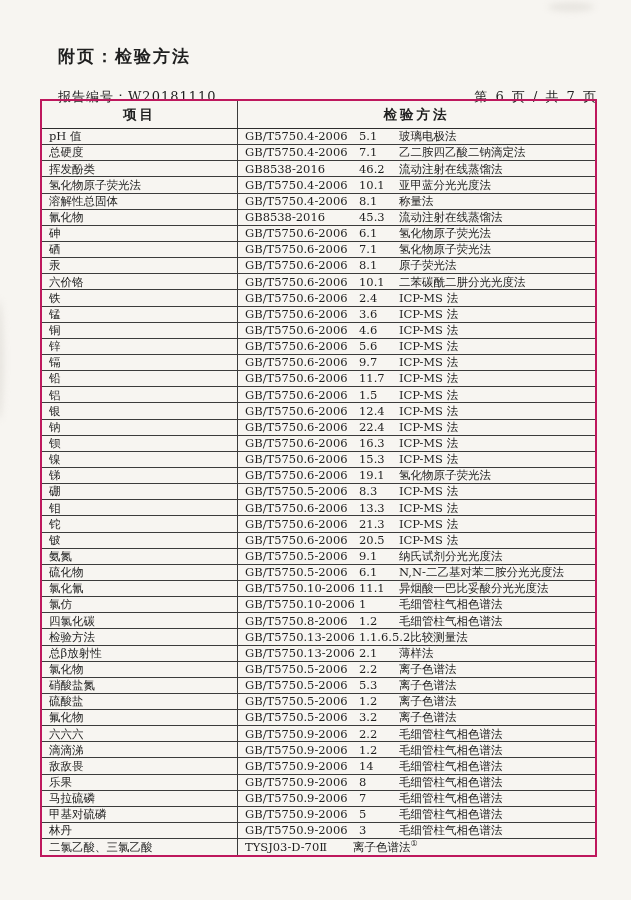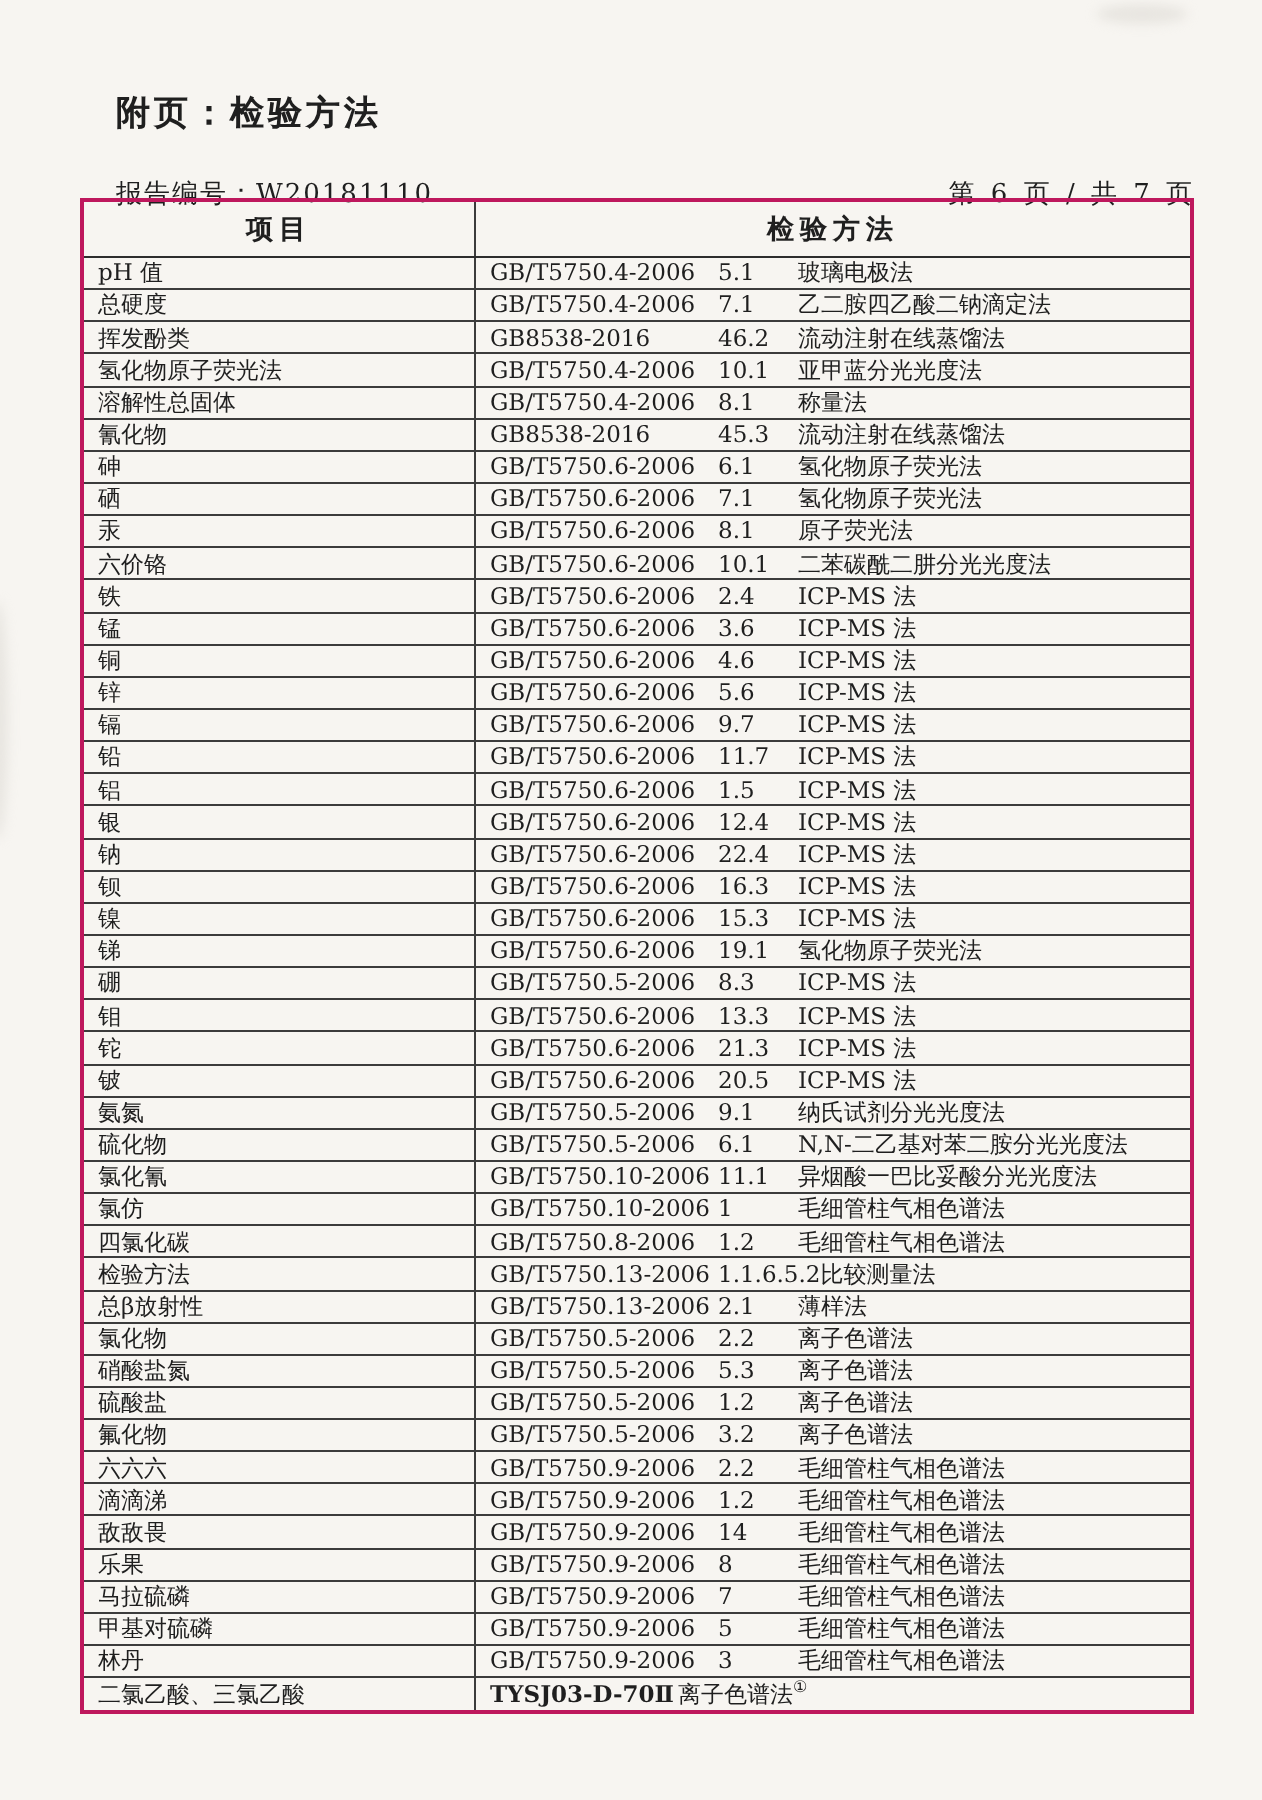--- a/index.html
+++ b/index.html
@@ -43,21 +43,21 @@
     text-align:center; letter-spacing:3px;
     border-bottom:1.5px solid #2d2d2d;
   }
   .col-item { width:193px; }
   .report-table td {
     font-size:11.5px; line-height:14.5px;
     padding:0 0 0 7px; vertical-align:middle;
   }
   .method-cell .std   { display:inline-block; min-width:114px; }
   .method-cell .cl    { display:inline-block; min-width:40px; }
-  tr.no-clause .std   { min-width:0; margin-right:2px;font-weight:bold; }
+  tr.no-clause .std   { min-width:0; margin-right:26px; }
   sup.note { font-size:8px; line-height:0; }
 </style>
 </head>
 <body>
 
 <div class="scan-artifact artifact-top-right"></div>
 <div class="scan-artifact artifact-mid-left"></div>
 
 <div class="page-title">附页：检验方法</div>
 

